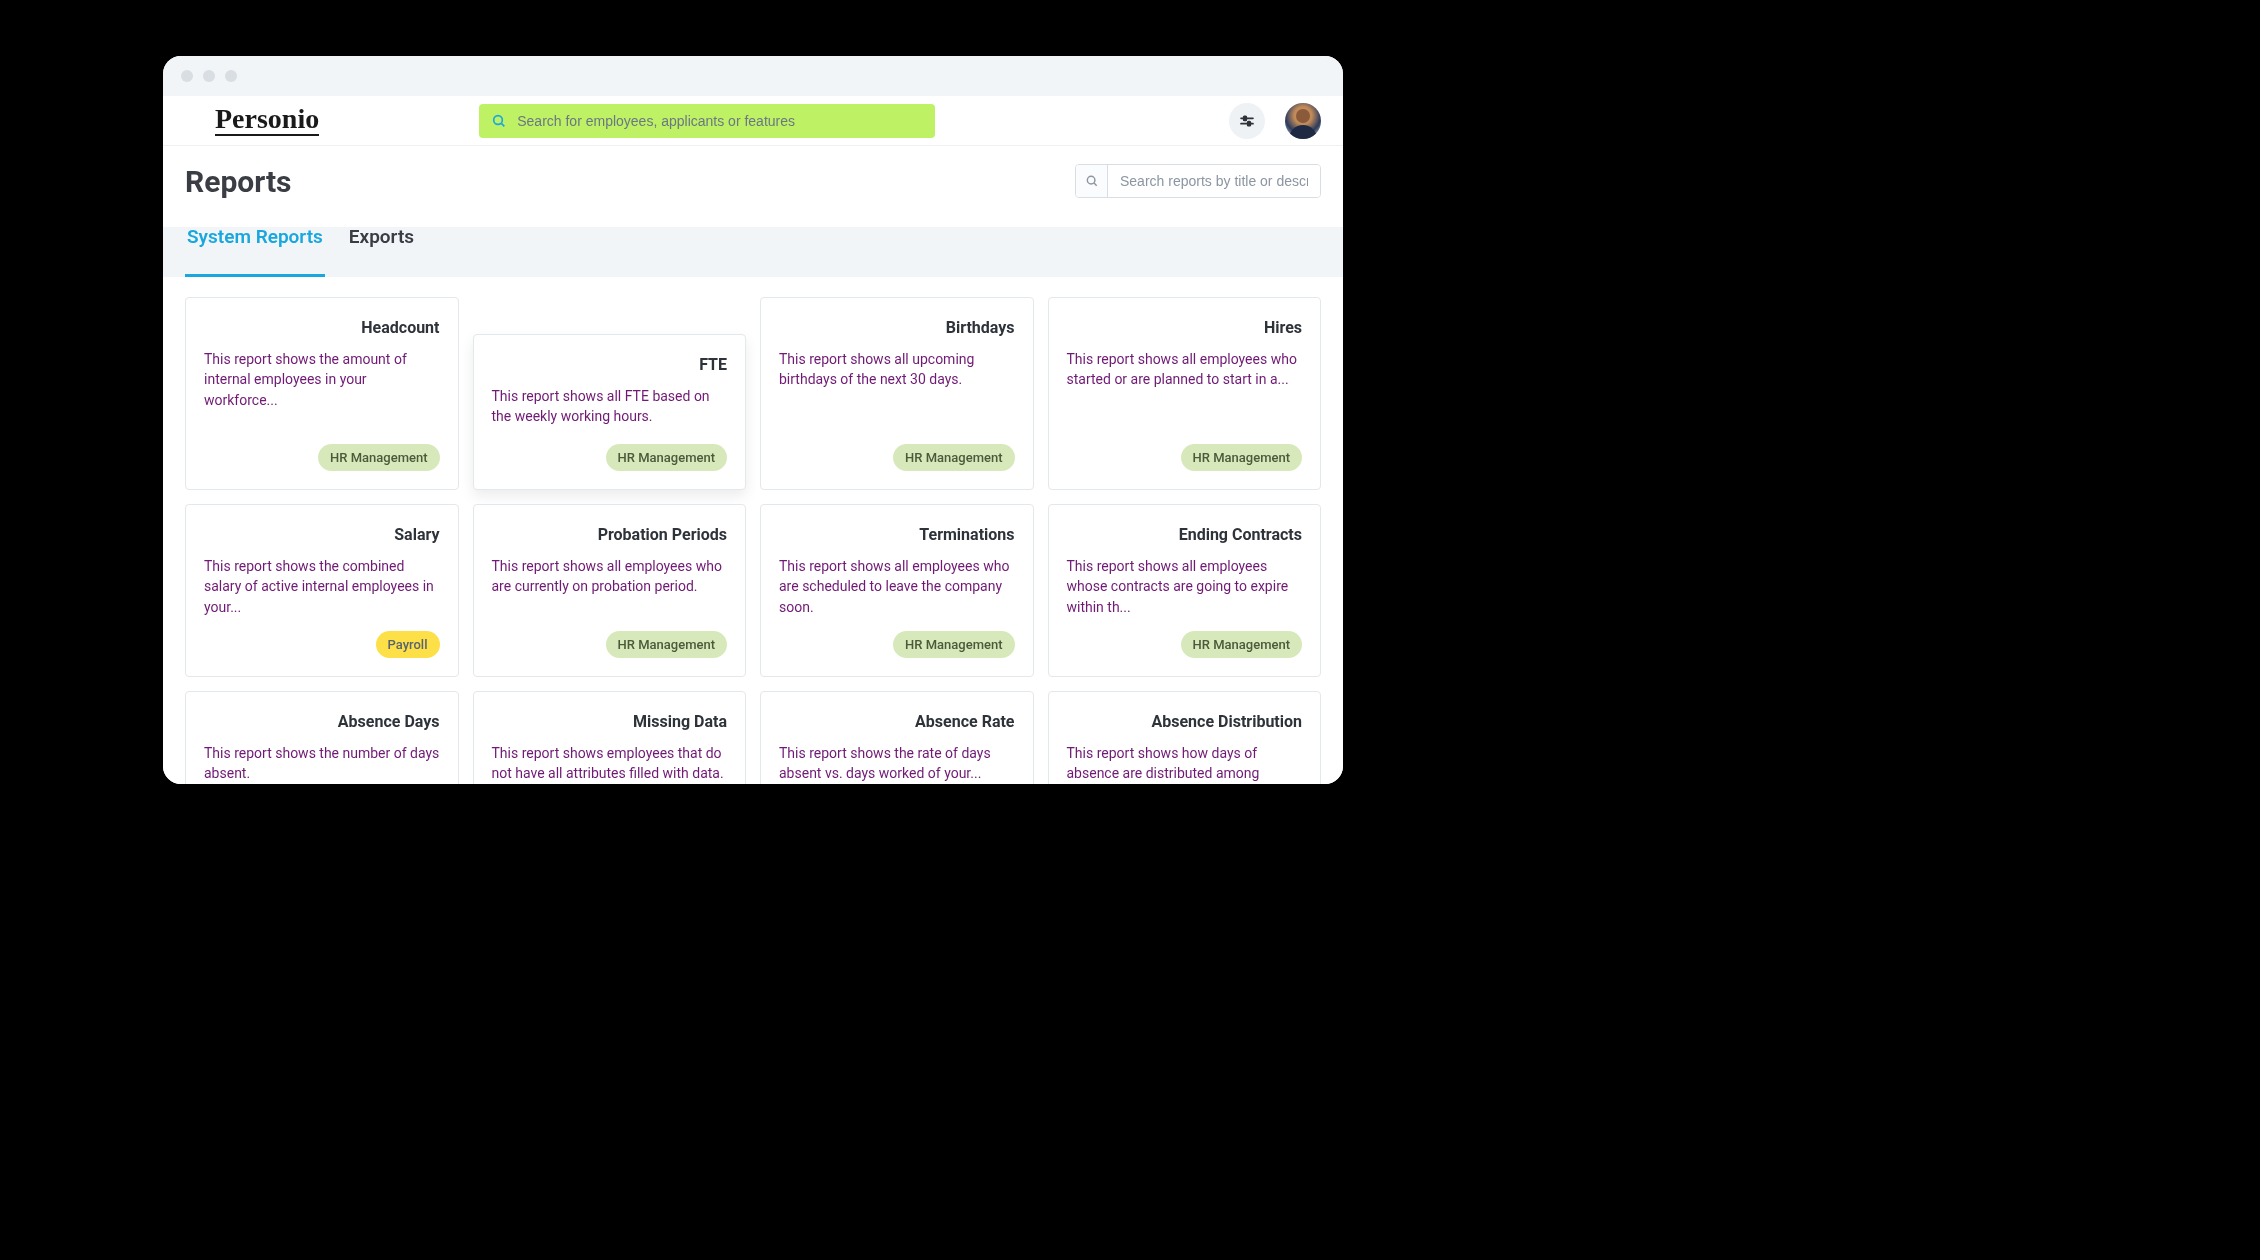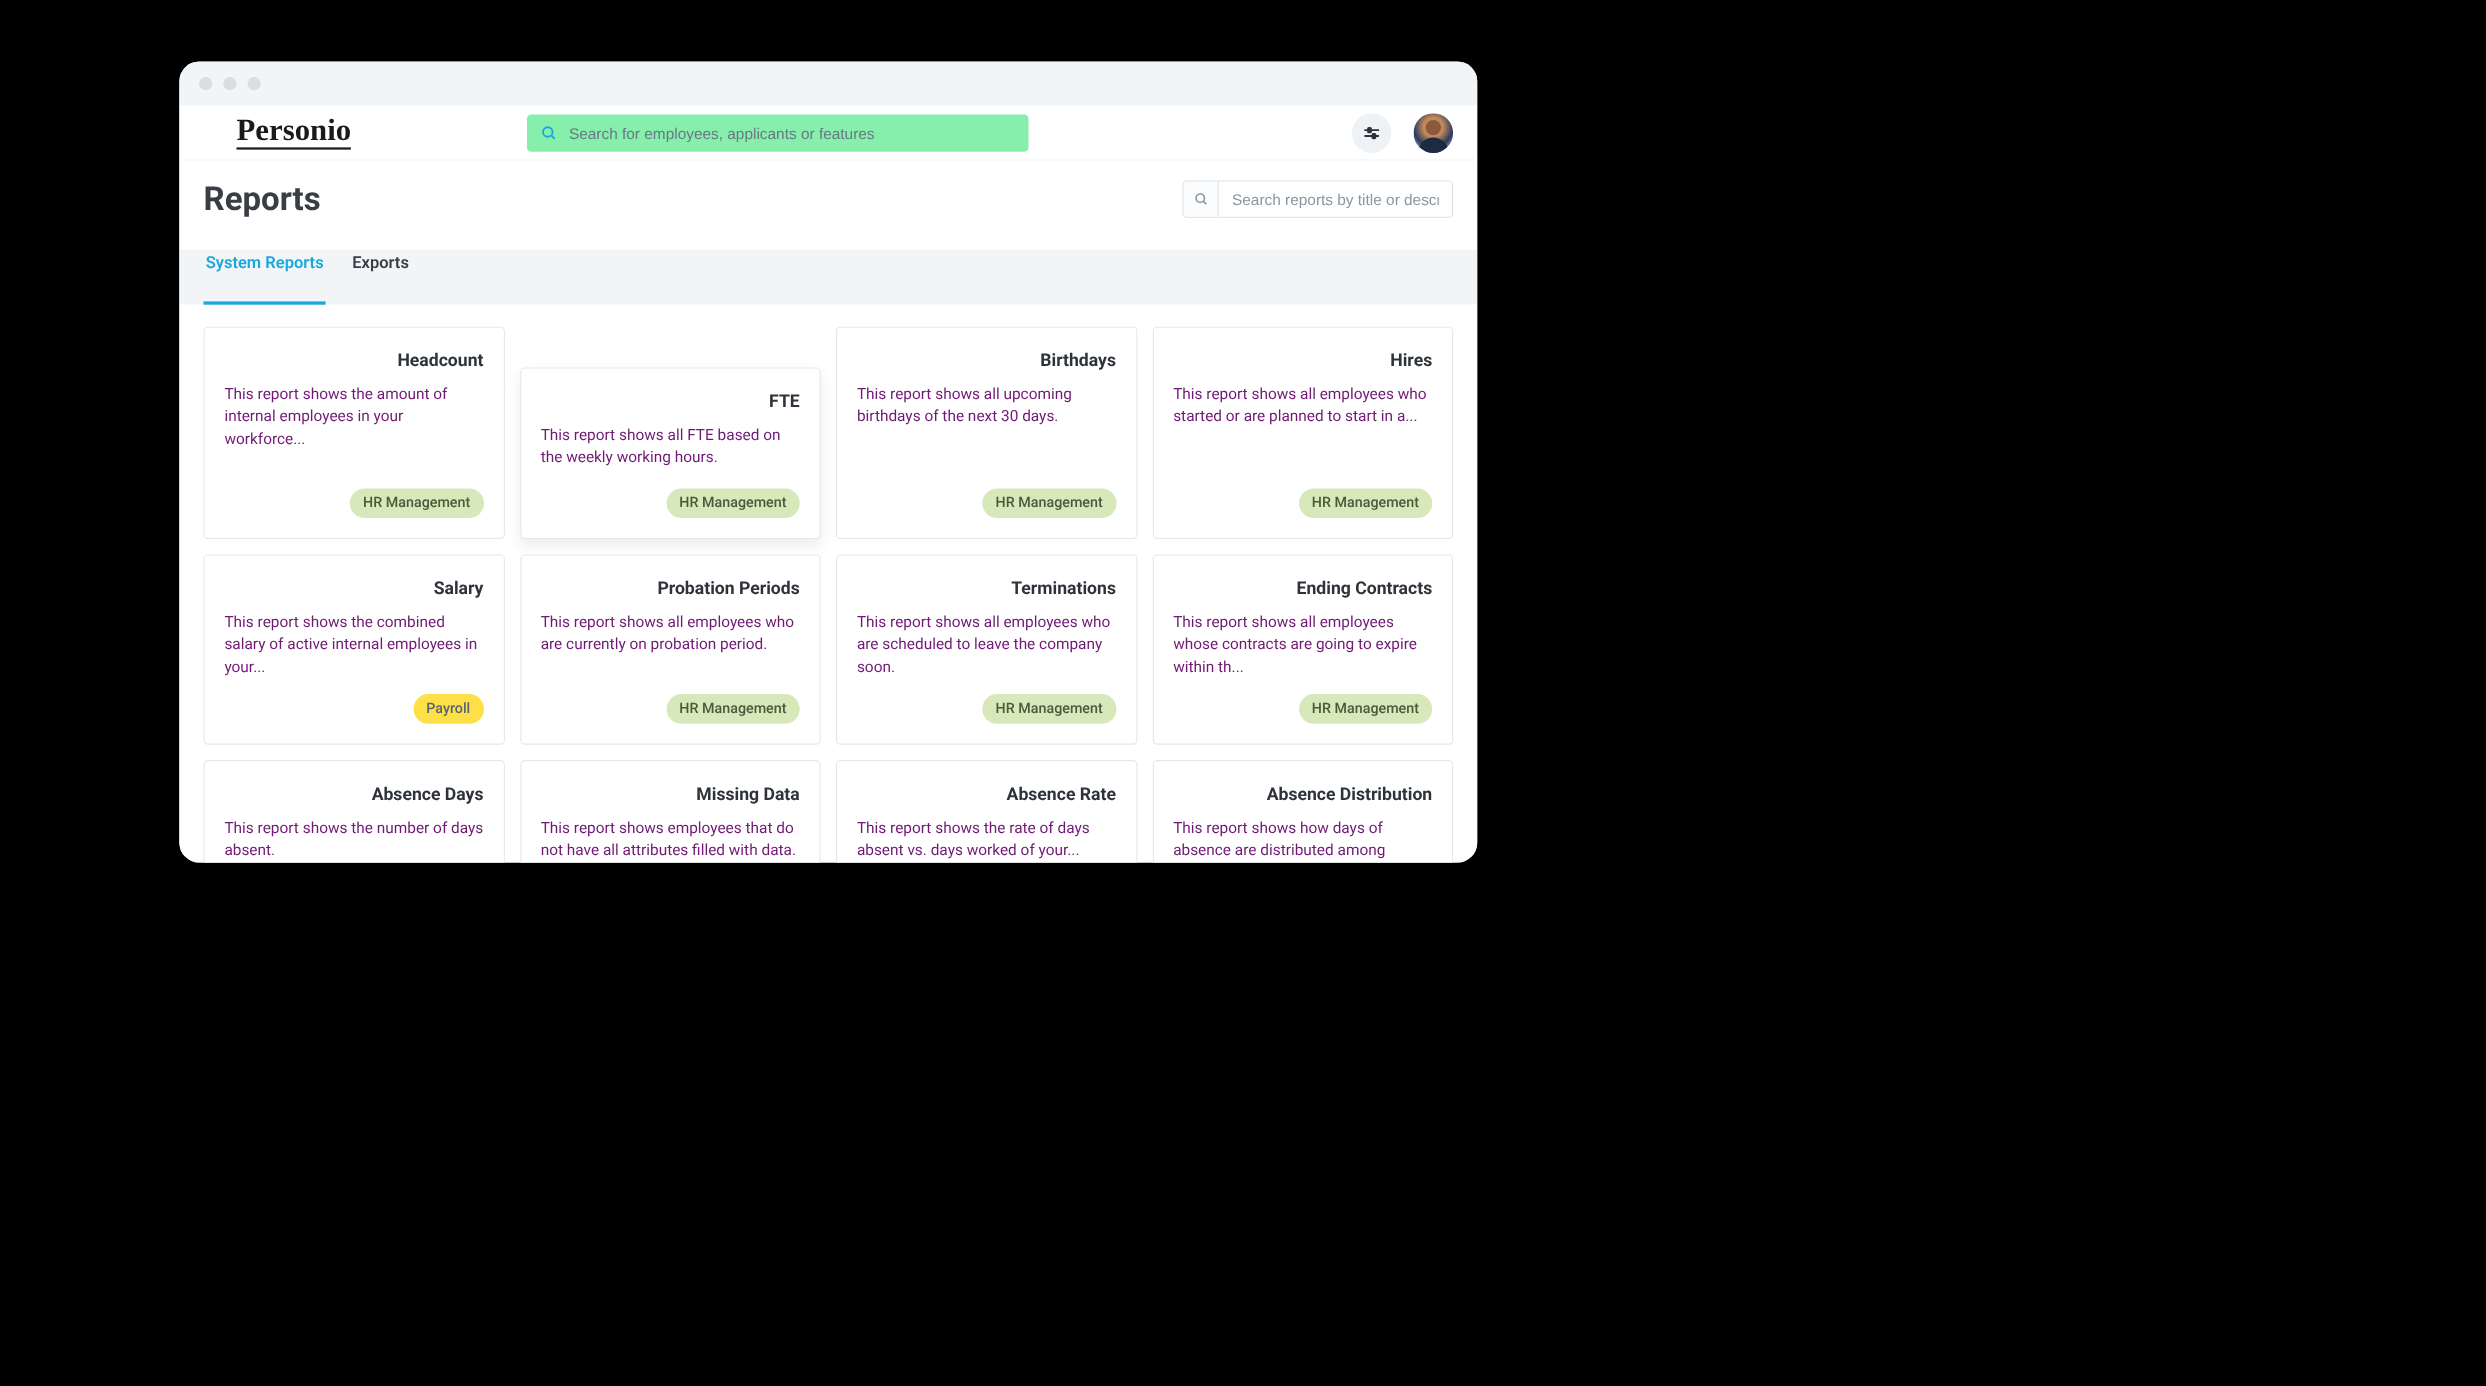--- a/index.html
+++ b/index.html
@@ -51,21 +51,21 @@
       color: #1a1a1a;
       border-bottom: 2px solid #1a1a1a;
       padding-bottom: 1px;
       line-height: 1;
       margin-left: 30px;
     }
     .search-global {
       flex: 0 0 456px;
       margin-left: 140px;
       height: 34px;
-      background: #86efac;
+      background: #bef264;
       border-radius: 4px;
       display: flex;
       align-items: center;
       padding: 0 12px;
       gap: 10px;
     }
     .search-global svg { flex-shrink: 0; }
     .search-global input {
       border: none;
       background: transparent;
@@ -150,21 +150,21 @@
     .report-search-input::placeholder { color: #8b96a2; }
     .tabs {
       background: #f1f5f8;
       padding: 0 22px;
       display: flex;
       gap: 22px;
       height: 50px;
       align-items: flex-end;
     }
     .tab {
-      font-size: 15px;
+      font-size: 19px;
       font-weight: 600;
       color: #3a3e44;
       padding: 26px 2px;
       cursor: pointer;
       border-bottom: 3px solid transparent;
     }
     .tab.active {
       color: #1aa7de;
       border-bottom-color: #1aa7de;
     }

